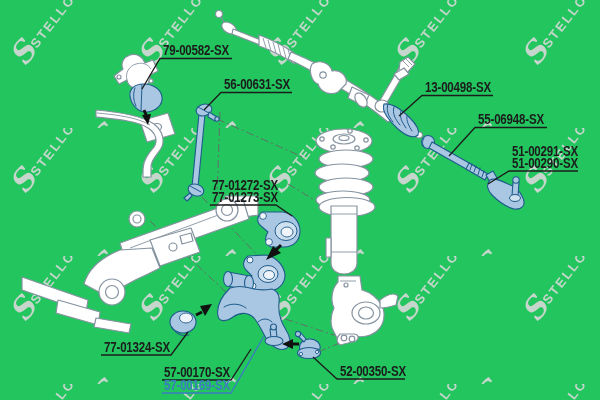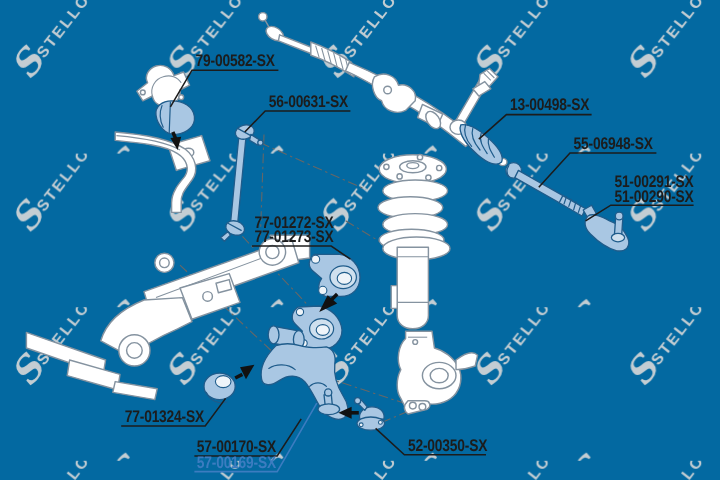--- a/index.html
+++ b/index.html
@@ -1,16 +1,16 @@
 <!DOCTYPE html>
 <html><head>
 <meta charset="utf-8">
 <style>
   html,body{margin:0;padding:0;background:#fff;}
-  .stage{position:relative;width:600px;height:400px;background:#0369a1;overflow:hidden;
+  .stage{position:relative;width:600px;height:400px;background:#22c55e;overflow:hidden;
          font-family:"Liberation Sans",sans-serif;}
   svg{display:block;}
   
   .la  {fill:#ffffff;stroke:#8593a0;stroke-width:1.2;stroke-linejoin:round;}
   .lan {fill:none;stroke:#8593a0;stroke-width:1.2;stroke-linejoin:round;stroke-linecap:round;}
   .lat {fill:none;stroke:#8593a0;stroke-width:0.9;}
   
   .hp  {fill:#a9c7e3;stroke:#1f5c8b;stroke-width:1.1;stroke-linejoin:round;}
   .hpl {fill:#cfe0ee;stroke:#1f5c8b;stroke-width:1;}
   .hpw {fill:#eef4f9;stroke:#1f5c8b;stroke-width:0.9;}

